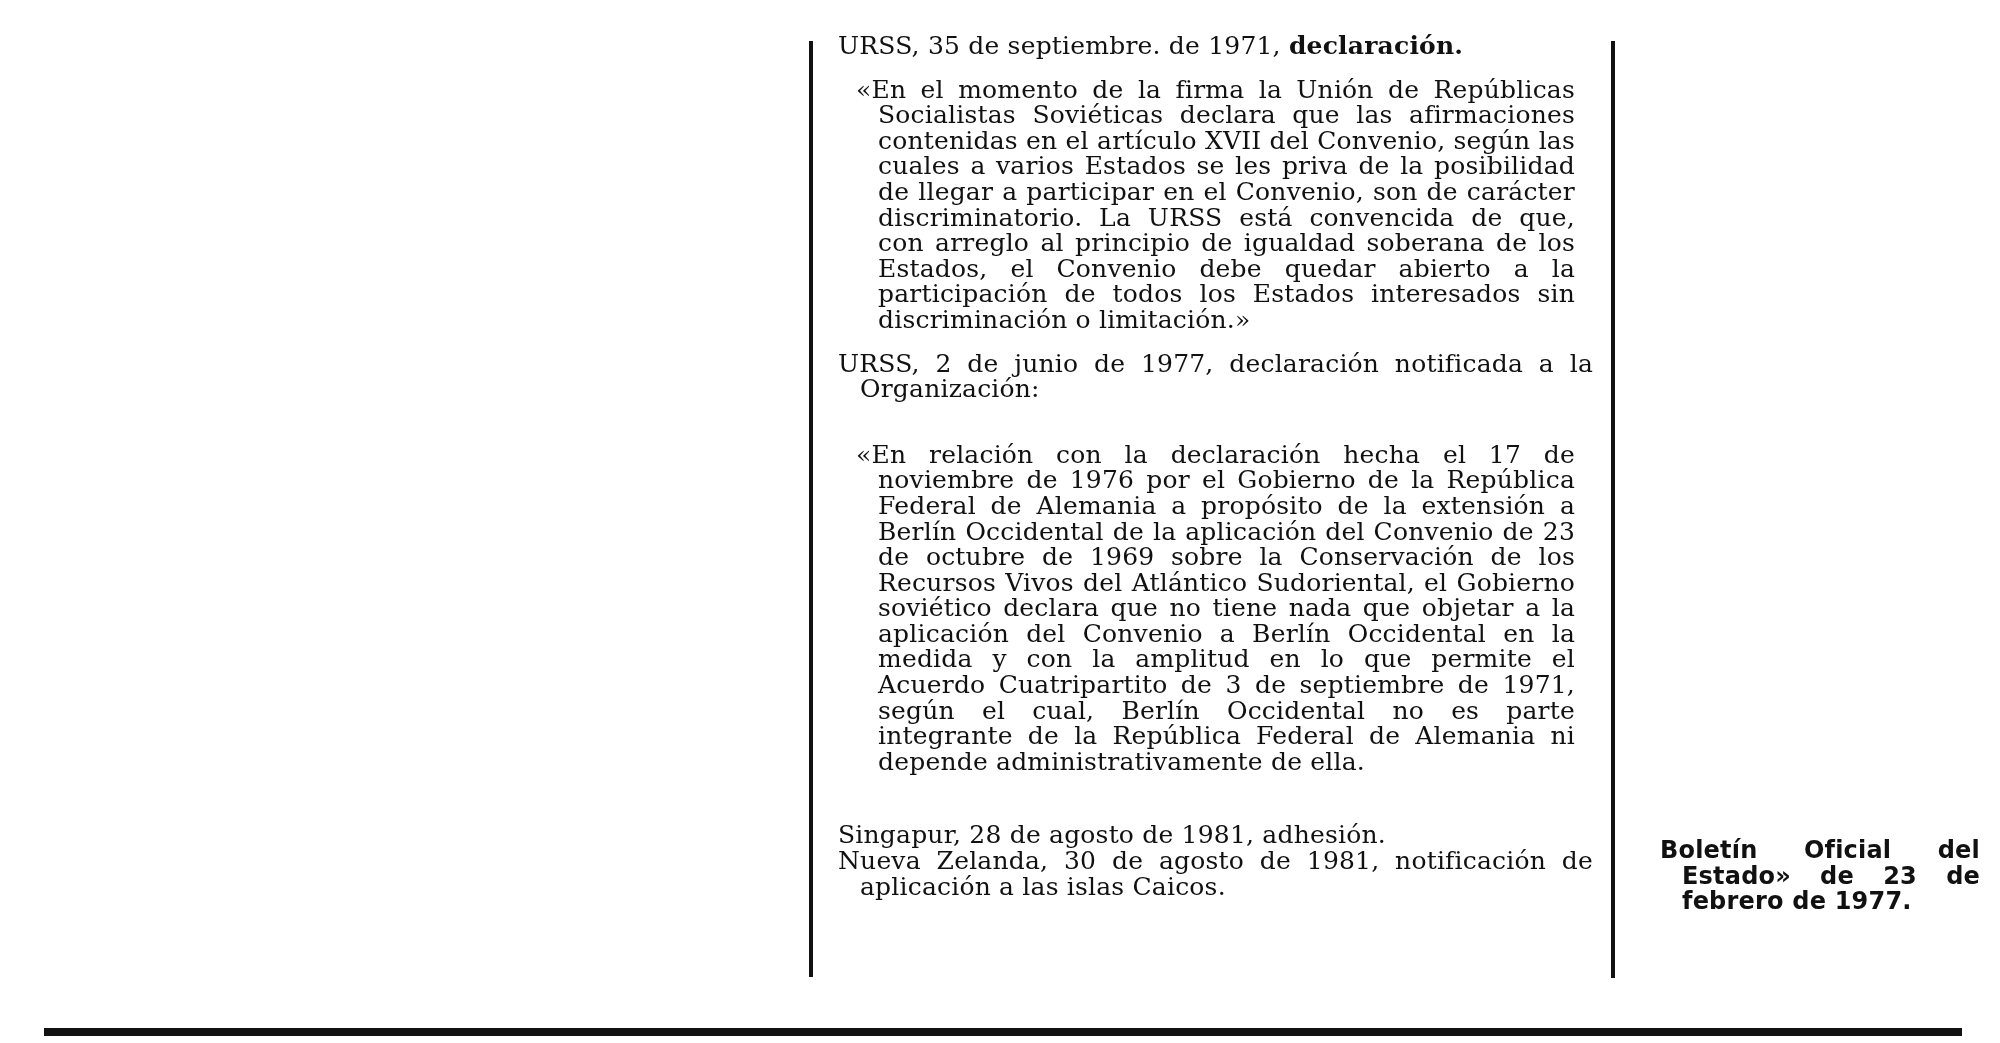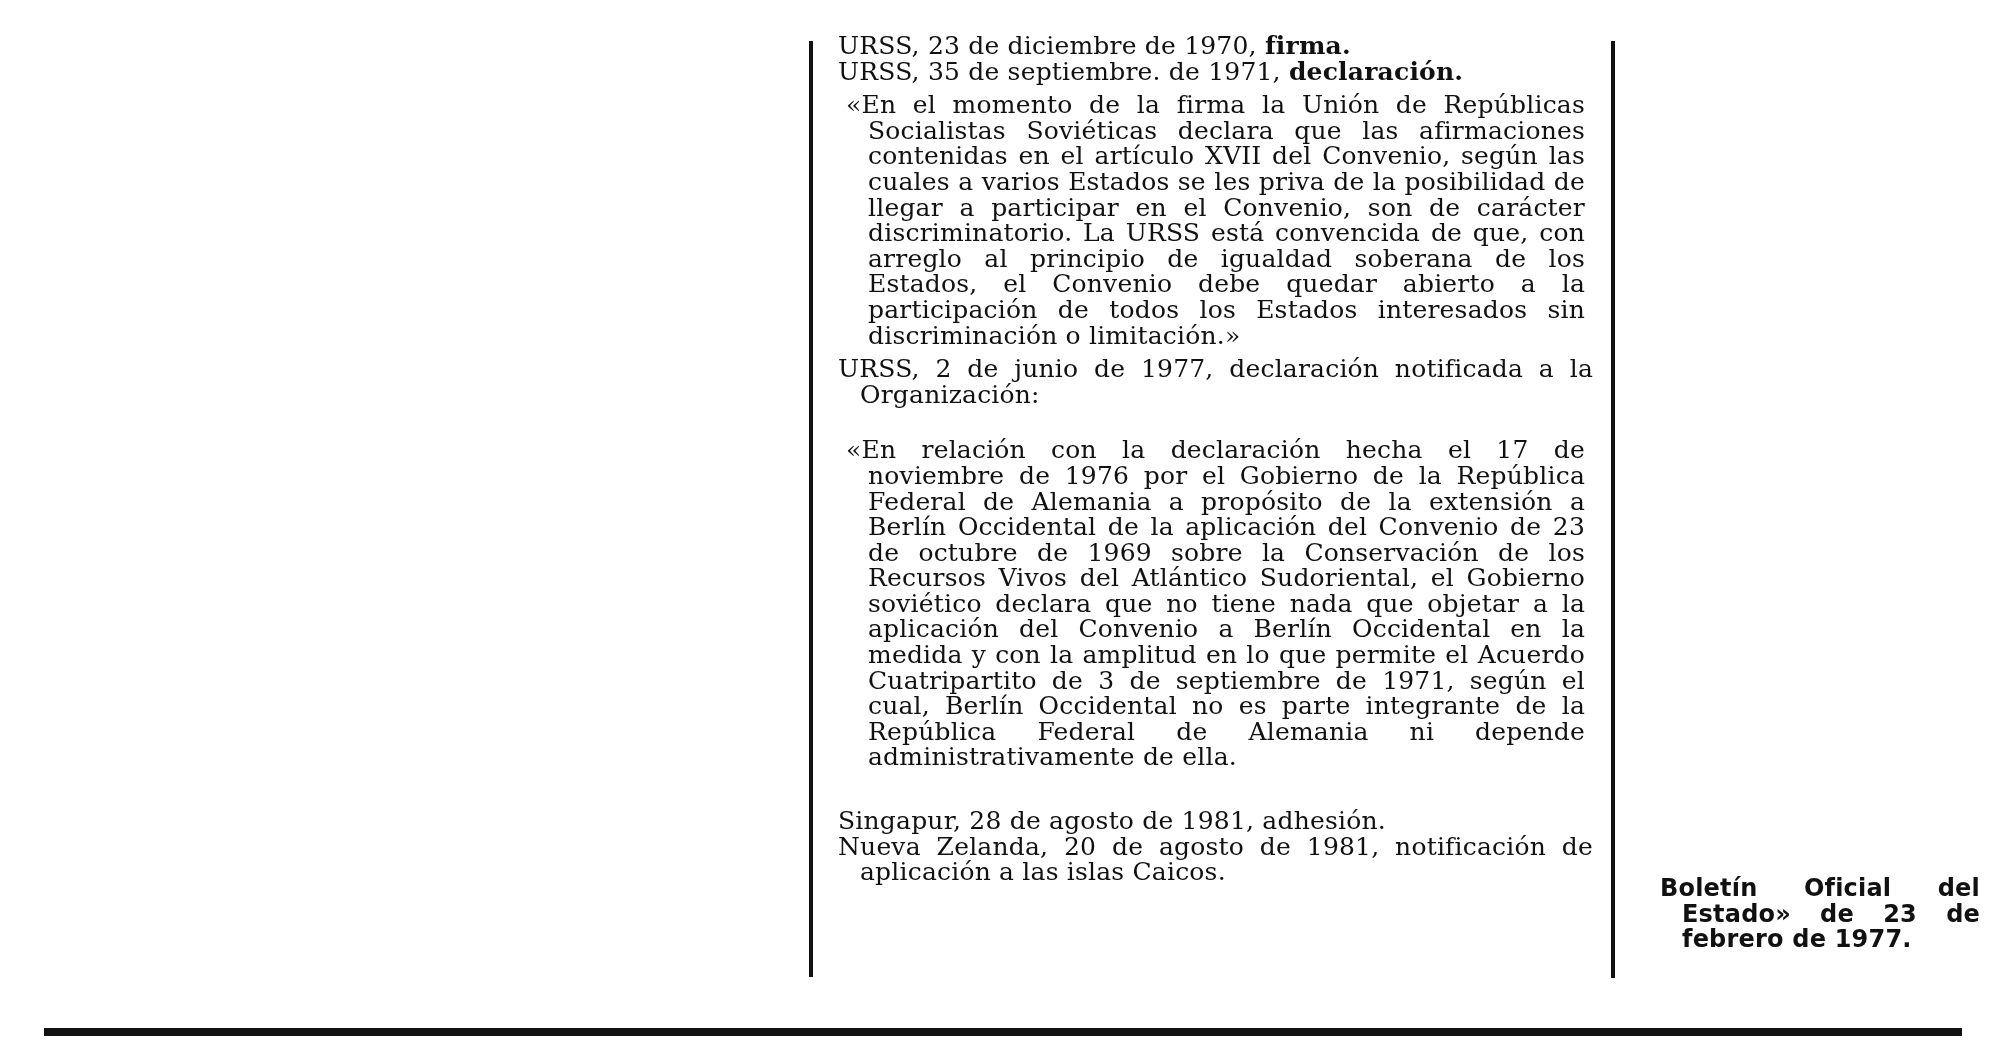--- a/index.html
+++ b/index.html
@@ -15,49 +15,46 @@
   .hrule {
     position: absolute; left: 44px; width: 1918px; top: 1027px; height: 9px;
     background: linear-gradient(to bottom, transparent 0 30%, #111 30% 100%);
   }
   .hrule::before {
     content: ""; position: absolute; left: 0; top: 1px; width: 100%; height: 4px; background: #111;
   }
   .col { position: absolute; font-size: 25px; line-height: 25.6px; letter-spacing: 0.2px; }
   .col-treaty { left: 38px; top: 871px; width: 760px; }
   .col-parties { left: 838px; top: 33px; width: 755px; }
-  .col-source { left: 1660px; top: 876px; width: 320px; font-family: "DejaVu Sans", "Liberation Sans", sans-serif; font-weight: bold; font-size: 24px; line-height: 25.6px; }
+  .col-source { left: 1660px; top: 838px; width: 320px; font-family: "DejaVu Sans", "Liberation Sans", sans-serif; font-weight: bold; font-size: 24px; line-height: 25.6px; }
   .entry { margin: 0; padding-left: 22px; text-indent: -22px; text-align: justify; }
   .entry .b { font-weight: bold; }
-  .quote { margin: 8px; padding-left: 22px; text-indent: -22px; text-align: justify; text-align-last: left; }
+  .quote { margin: 18px; padding-left: 22px; text-indent: -22px; text-align: justify; text-align-last: left; }
   .gap { height: 22px; }
   .gap2 { height: 30px; }
 </style>
 </head>
 <body>
 
 <div class="page">
 
 
   <div class="vrule" style="left:809px; top:41px; height:936px;"></div>
 
   <div class="col col-parties">
     <p class="entry">
-      <span>URSS,</span><span> 23 de diciembre de 1970, </span><span class="b">firma.</span>
-    </p>
-    <p class="entry">
       <span>URSS,</span><span> 35 de septiembre. de 1971, </span><span class="b">declaración.</span>
     </p>
     <p class="quote">«En el momento de la firma la Unión de Repúblicas Socialistas Soviéticas declara que las afirmaciones contenidas en el artículo XVII del Convenio, según las cuales a varios Estados se les priva de la posibilidad de llegar a participar en el Convenio, son de carácter discriminatorio. La URSS está convencida de que, con arreglo al principio de igualdad soberana de los Estados, el Convenio debe quedar abierto a la participación de todos los Estados interesados sin discriminación o limitación.»</p>
     <p class="entry">URSS, 2 de junio de 1977, declaración notificada a la Organización:</p>
     <div class="gap"></div>
     <p class="quote">«En relación con la declaración hecha el 17 de noviembre de 1976 por el Gobierno de la República Federal de Alemania a propósito de la extensión a Berlín Occidental de la aplicación del Convenio de 23 de octubre de 1969 sobre la Conservación de los Recursos Vivos del Atlántico Sudoriental, el Gobierno soviético declara que no tiene nada que objetar a la aplicación del Convenio a Berlín Occidental en la medida y con la amplitud en lo que permite el Acuerdo Cuatripartito de 3 de septiembre de 1971, según el cual, Berlín Occidental no es parte integrante de la República Federal de Alemania ni depende administrativamente de ella.</p>
     <div class="gap2"></div>
     <p class="entry">Singapur, 28 de agosto de 1981, adhesión.</p>
-    <p class="entry">Nueva Zelanda, 20 de agosto de 1981, notificación de aplicación a las islas Caicos.</p>
+    <p class="entry">Nueva Zelanda, 30 de agosto de 1981, notificación de aplicación a las islas Caicos.</p>
   </div>
 
   <div class="vrule" style="left:1611px; top:41px; height:937px;"></div>
 
   <div class="col col-source">
     <p class="entry">Boletín Oficial del Estado» de 23 de febrero de 1977.</p>
   </div>
 
   <div class="hrule"></div>
 </div>

